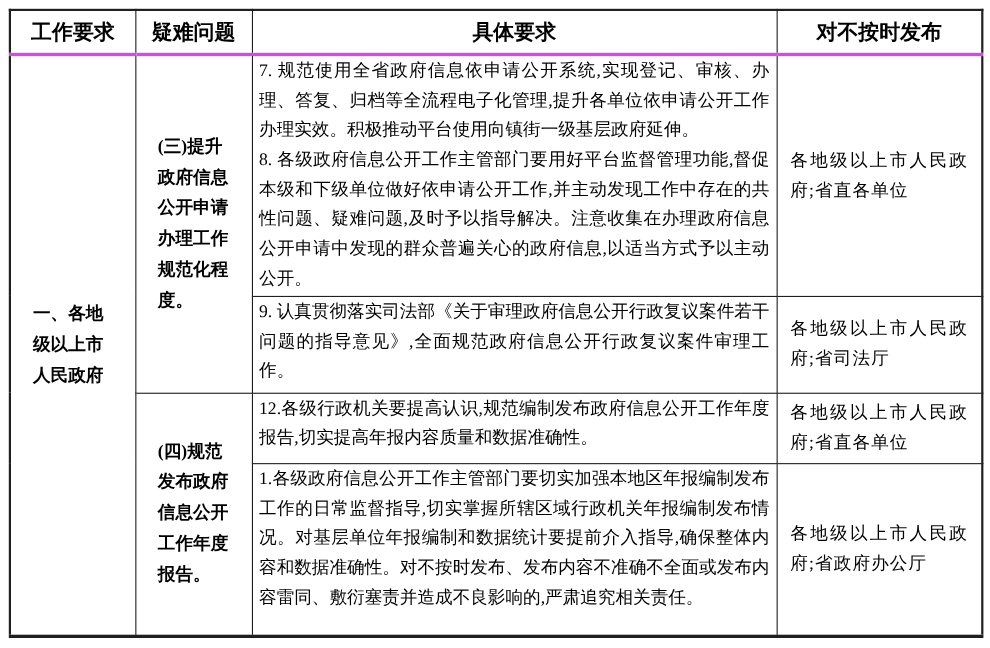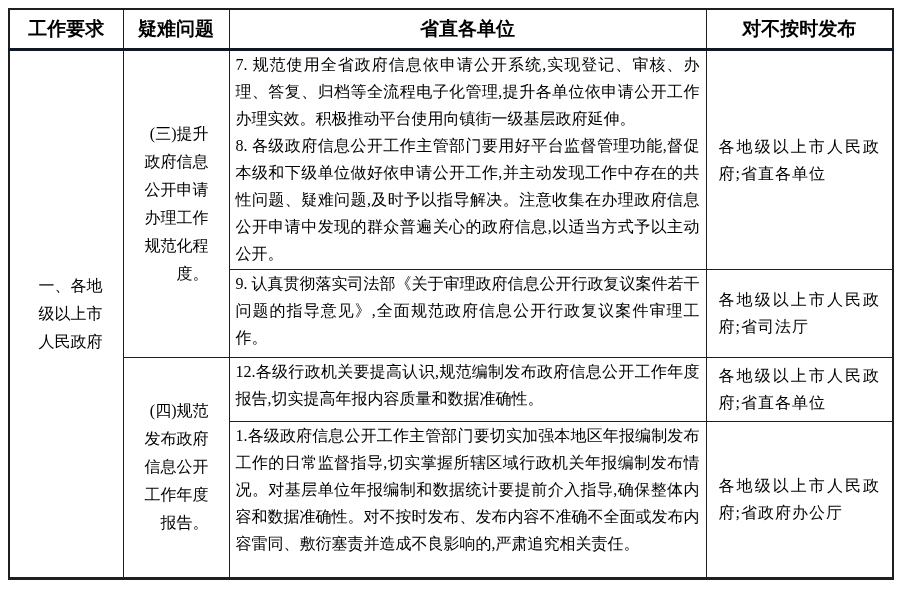--- a/index.html
+++ b/index.html
@@ -22,42 +22,43 @@
     border: 2px solid #1f1f1f;
     border-bottom-width: 3px;
   }
   .doc-table th,
   .doc-table td {
     border: 1px solid #1f1f1f;
     box-sizing: border-box;
     overflow: hidden;
   }
   .doc-table thead th {
-    border-bottom: 3px solid #0f172a;
+    border-bottom: 3px solid #d946ef;
     height: 40px;
     font-family: "Liberation Sans", sans-serif;
     font-weight: bold;
     font-size: 19px;
     vertical-align: middle;
     padding: 0 2px;
   }
   col.c1 { width: 114px; }
   col.c2 { width: 106px; }
   col.c3 { width: 477px; }
   col.c4 { width: 187px; }
   tr.r0 { height: 220px; }
   tr.r1 { height: 88px; }
   tr.r2 { height: 64px; }
   tr.r3 { height: 157px; }
   td.cell-center {
-    text-align: right;
+    text-align: left;
     vertical-align: middle;
     font-size: 16px;
     line-height: 28px;
     padding: 2px 20px;
+    font-weight: bold;
   }
   td.cell-req {
     vertical-align: top;
     text-align: justify;
     font-size: 16px;
     line-height: 27px;
     padding: 0 6px;
   }
   td.cell-req p {
     margin: 0;
@@ -80,21 +81,21 @@
     <colgroup>
       <col class="c1">
       <col class="c2">
       <col class="c3">
       <col class="c4">
     </colgroup>
     <thead>
       <tr>
         <th>工作要求</th>
         <th>疑难问题</th>
-        <th>省直各单位</th>
+        <th>具体要求</th>
         <th>对不按时发布</th>
       </tr>
     </thead>
     <tbody>
       <tr class="r0">
         <td class="cell-center" rowspan="4">一、各地级以上市人民政府</td>
         <td class="cell-center" rowspan="2">(三)提升政府信息公开申请办理工作规范化程度。</td>
         <td class="cell-req">
           <p>7. 规范使用全省政府信息依申请公开系统,实现登记、审核、办理、答复、归档等全流程电子化管理,提升各单位依申请公开工作办理实效。积极推动平台使用向镇街一级基层政府延伸。</p>
           <p>8. 各级政府信息公开工作主管部门要用好平台监督管理功能,督促本级和下级单位做好依申请公开工作,并主动发现工作中存在的共性问题、疑难问题,及时予以指导解决。注意收集在办理政府信息公开申请中发现的群众普遍关心的政府信息,以适当方式予以主动公开。</p>

